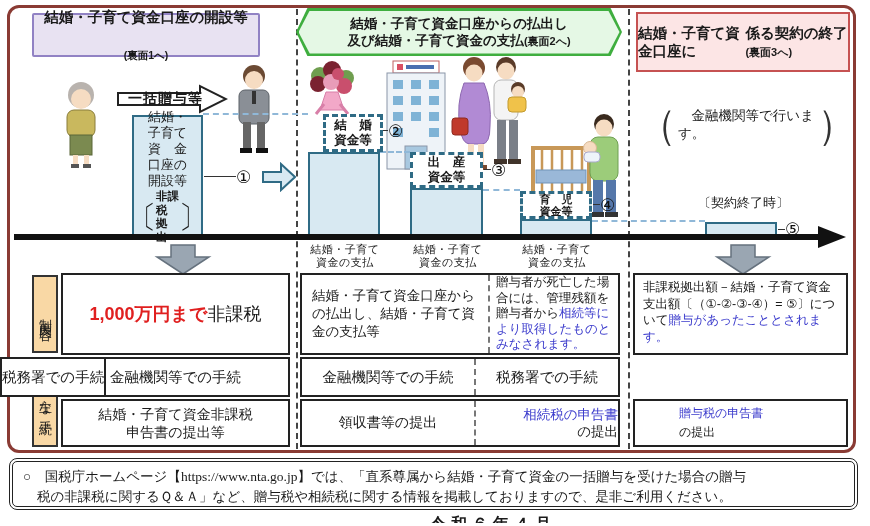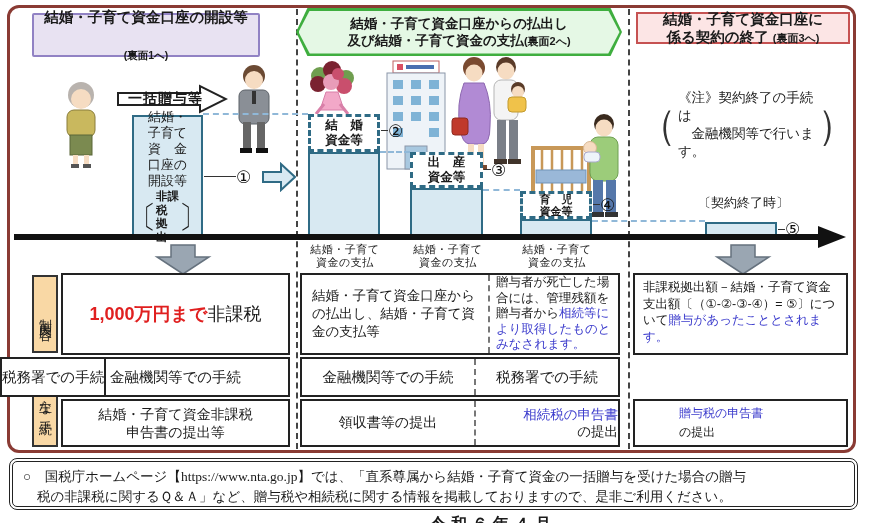--- a/index.html
+++ b/index.html
@@ -15,22 +15,22 @@
         border-radius:2px;display:flex;flex-direction:column;align-items:center;justify-content:center;gap:22px;}
   .hdr1 .t{font-size:14.5px;font-weight:bold;}
   .hdr1 .s{font-size:10.5px;font-weight:bold;}
   .hex-outer{left:296px;top:8px;width:326px;height:48px;background:#3fae3f;
         clip-path:polygon(3.5% 0%,96.5% 0%,100% 50%,96.5% 100%,3.5% 100%,0% 50%);z-index:2;}
   .hex-inner{position:absolute;left:2.5px;top:2.5px;right:2.5px;bottom:2.5px;background:#e5f8e5;
         clip-path:polygon(3.5% 0%,96.5% 0%,100% 50%,96.5% 100%,3.5% 100%,0% 50%);
         display:flex;flex-direction:column;align-items:center;justify-content:center;}
   .hex-inner .t{font-size:13.5px;font-weight:bold;line-height:17px;}
   .hex-inner .s{font-size:11px;font-weight:bold;}
-  .hdr3{left:636px;top:12px;width:214px;height:32px;background:#fce5e5;border:2px solid #c65252;
-        display:flex;flex-direction:column;align-items:center;justify-content:center;}
+  .hdr3{left:636px;top:12px;width:214px;height:60px;background:#fce5e5;border:2px solid #c65252;
+        display:flex;flex-direction:row;align-items:center;justify-content:center;}
   .hdr3 .t{font-size:14.5px;font-weight:bold;line-height:18px;}
   .hdr3 .s{font-size:11px;font-weight:bold;}
   
   .note{left:640px;top:102px;width:214px;height:46px;display:flex;align-items:center;z-index:2;}
   .note .bk{font-size:36px;font-weight:400;color:#333;transform:scaleY(1.15);line-height:46px;}
   .note .body{flex:1;font-size:13.5px;line-height:18px;text-align:left;padding:0 2px;}
   
   .gift{left:116px;top:84px;width:112px;height:30px;}
   .gift .lbl{position:absolute;left:12px;top:6px;font-size:14px;font-weight:bold;letter-spacing:1px;}
   
@@ -38,21 +38,21 @@
   .bar1{left:132px;top:115px;width:71px;height:123px;display:flex;flex-direction:column;
         align-items:center;justify-content:center;z-index:2;}
   .bar1 .ln{font-size:13px;font-weight:normal;line-height:16px;}
   .brk{display:flex;align-items:center;margin-top:1px;}
   .brk .bk{font-size:26px;transform:scaleY(1.2);font-weight:400;}
   .brk .mid{display:flex;flex-direction:column;}
   .brk .mid span{font-size:11.5px;font-weight:bold;line-height:13.5px;}
   .dashbox{background:#fff;border:3px dashed #2f6b85;display:flex;flex-direction:column;
         align-items:center;justify-content:center;z-index:2;}
   .dashbox span{font-weight:bold;}
-  .b2d{left:308px;top:114px;width:72px;height:38px;justify-content:center;} .b2d span{font-size:12.5px;line-height:15px;}
+  .b2d{left:323px;top:114px;width:60px;height:38px;justify-content:center;} .b2d span{font-size:12.5px;line-height:15px;}
   .b2{left:308px;top:152px;width:72px;height:86px;}
   .b3d{left:410px;top:152px;width:73px;height:36px;} .b3d span{font-size:12.5px;line-height:15px;}
   .b3{left:410px;top:188px;width:73px;height:50px;}
   .b4d{left:520px;top:191px;width:72px;height:28px;} .b4d span{font-size:11px;line-height:12.5px;}
   .b4{left:520px;top:219px;width:72px;height:19px;}
   .b5{left:705px;top:222px;width:72px;height:16px;z-index:2;}
   .marker{font-size:17px;color:#111;z-index:3;}
   .tick{border-top:1.5px solid #333;height:0;z-index:1;}
   .conn{border-top:2px dashed #90b8d8;height:0;z-index:1;}
   .cend{left:686px;top:194px;width:115px;font-size:13px;text-align:center;}
@@ -115,21 +115,20 @@
     </div>
   </div>
   <div class="abs hdr3">
     <div class="t">結婚・子育て資金口座に</div>
     <div class="t"><span>係る契約の終了</span> <span class="s">(裏面3へ)</span></div>
   </div>
 
   <div class="abs note">
     <span class="bk">（</span>
     <div class="body">
-      <div>《注》契約終了の手続は</div>
       <div>　金融機関等で行います。</div>
     </div>
     <span class="bk">）</span>
   </div>
 
   <svg class="abs" style="left:52px;top:80px;" width="58" height="90" viewBox="0 0 58 90">
     <circle cx="29" cy="15" r="13" fill="#b9b3ae"></circle>
     <circle cx="29" cy="19" r="10" fill="#f6dcc2"></circle>
     <rect x="15" y="30" width="28" height="27" rx="7" fill="#c9b85e" stroke="#8a7d3a"></rect>
     <rect x="18" y="55" width="22" height="20" fill="#7b8a50" stroke="#5a6638"></rect>

